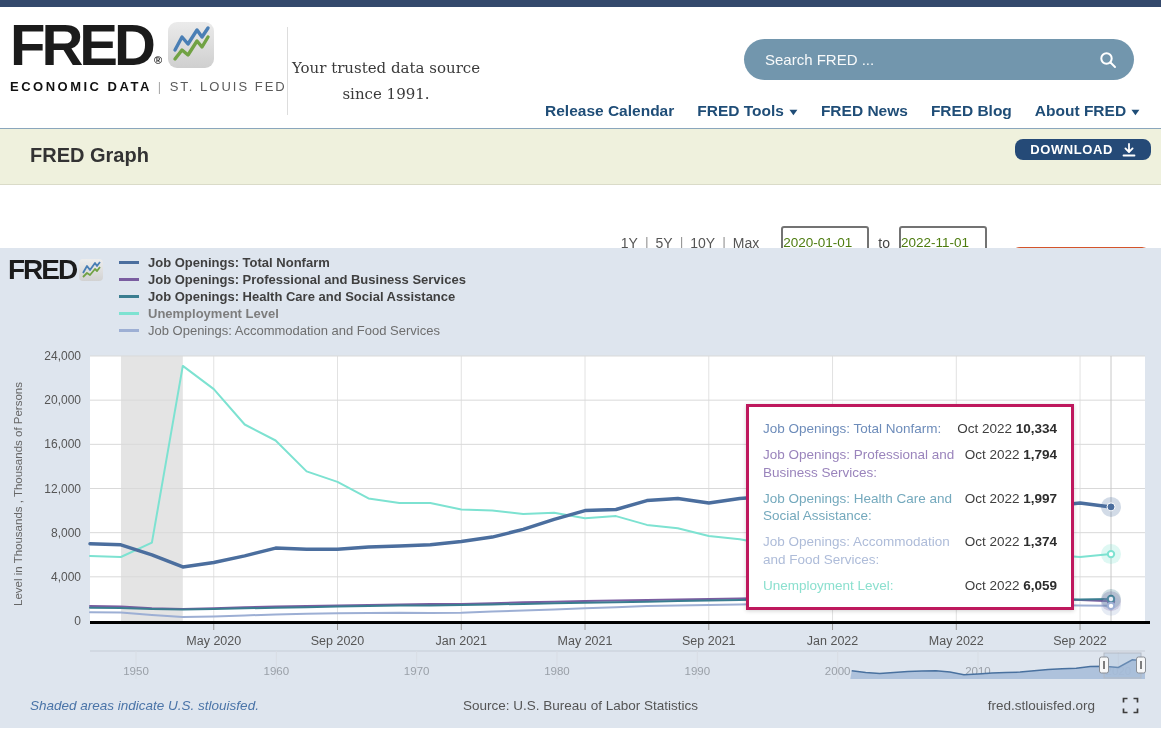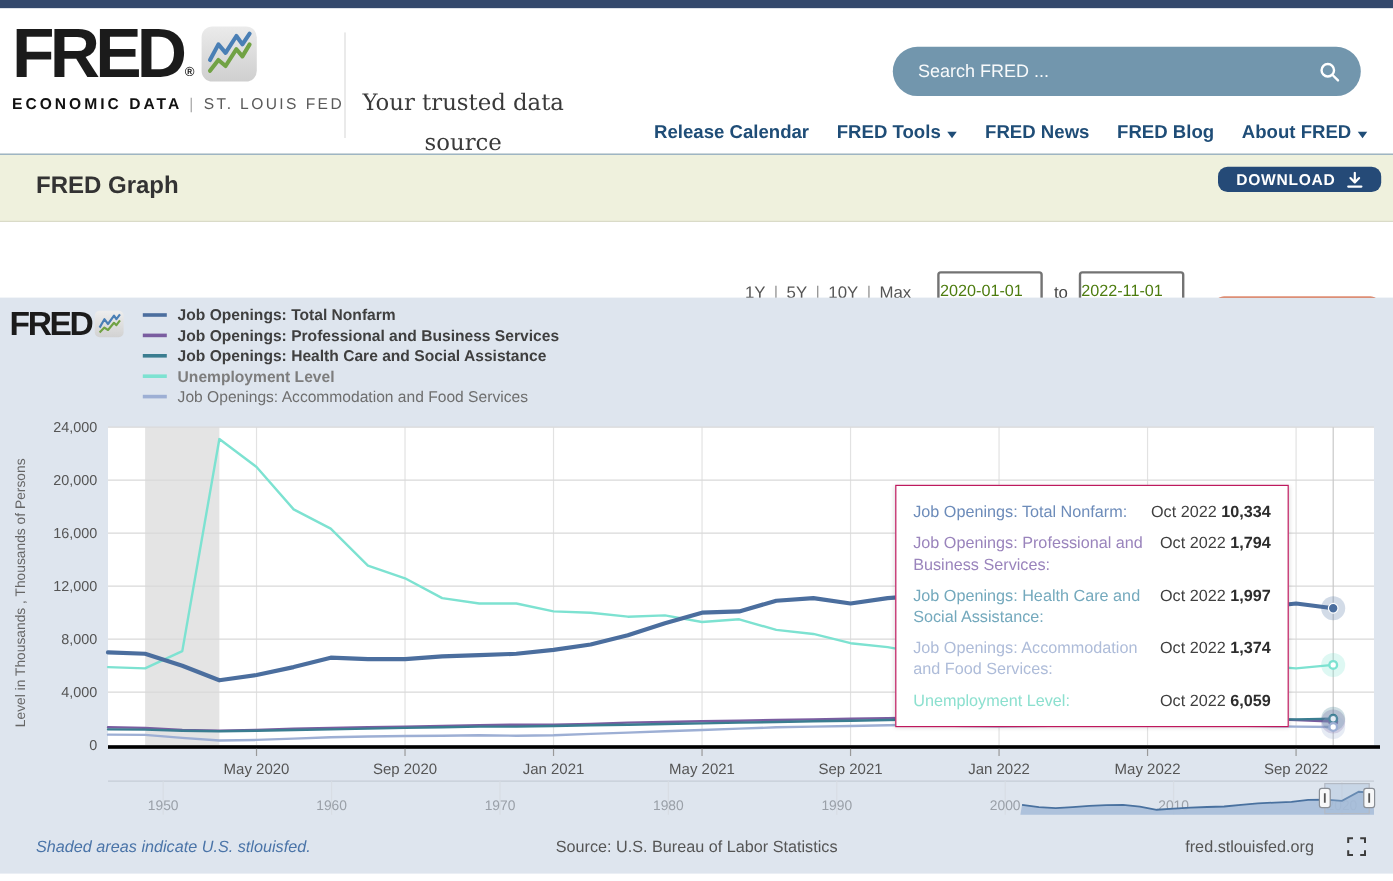--- a/index.html
+++ b/index.html
@@ -14,21 +14,21 @@
   .logo-row { display:flex; align-items:flex-start; }
   .fred-logo { font-size:58px; font-weight:900; letter-spacing:-4px; color:#1b1b1b; line-height:.88; }
   .fred-reg { font-size:11px; font-weight:bold; color:#1b1b1b; align-self:flex-end; margin:0 6px 4px 2px; }
   .logo-icon { width:46px; height:46px; border-radius:9px; background:linear-gradient(#ebebeb,#cfcfcf); margin-top:3px; }
   .logo-sub { margin-top:9px; font-size:13px; letter-spacing:2.5px; color:#111; }
   .logo-sub .ed { font-weight:bold; color:#111; }
   .logo-sub .sep { color:#aaa; margin:0 6px; font-weight:normal; }
   .logo-sub .slf { color:#5a5a5a; letter-spacing:2px; }
   .header-divider { position:absolute; left:287px; top:20px; width:1px; height:88px; background:#ddd; }
   .tagline { position:absolute; left:288px; top:48px; width:196px; text-align:center;
-    font-family:"DejaVu Serif", serif; font-size:19px; color:#3a3a3a; line-height:1.75;margin-top:15px; }
+    font-family:"DejaVu Serif", serif; font-size:15px; color:#3a3a3a; line-height:1.75; }
   .search-pill { position:absolute; left:744px; top:32px; width:390px; height:41px;
     background:#7296ad; border-radius:21px; display:flex; align-items:center; padding:0 17px 0 21px; }
   .search-pill input { flex:1; background:transparent; border:none; outline:none; color:#fff; font-size:15px;
     font-family:Liberation Sans, sans-serif; }
   .search-pill input::placeholder { color:#fff; opacity:.95; }
   .main-nav { position:absolute; right:21px; top:95px; display:flex; gap:23px;
     font-size:15.5px; font-weight:bold; color:#1f4d77; white-space:nowrap; }
   .nav-item { display:flex; align-items:center; gap:5px; cursor:pointer; }
   .chev { font-size:11px; transform:translateY(1px); }
 
@@ -59,21 +59,21 @@
   .graph-panel { position:relative; height:480px; background:#dee5ee; }
   .watermark { position:absolute; left:8px; top:6px; display:flex; align-items:center; gap:3px; }
   .wm-text { font-size:28px; font-weight:900; letter-spacing:-2px; color:#1b1b1b; }
   .wm-icon { width:24px; height:22px; border-radius:4px; background:linear-gradient(#ededed,#d2d2d2); }
   .legend { position:absolute; left:119px; top:6px; }
   .legend-item { display:flex; align-items:center; gap:9px; height:17px; font-size:13px; }
   .legend-swatch { width:20px; height:3px; flex:none; }
   #chart-svg { position:absolute; left:0; top:100px; }
 
   .tooltip { position:absolute; left:746px; top:156px; width:328px; background:#fff;
-    border:1px solid #be185d; box-shadow:0 1px 4px rgba(0,0,0,.18); padding:13px 14px 4px; z-index:5; }
+    border:3px solid #be185d; box-shadow:0 1px 4px rgba(0,0,0,.18); padding:13px 14px 4px; z-index:5; }
   .tt-row { display:flex; margin-bottom:9px; font-size:13.5px; line-height:1.28; }
   .tt-label { flex:1; padding-right:10px; }
   .tt-value { white-space:nowrap; color:#3f3f3f; text-align:left; }
   .tt-value b { color:#2d2d2d; }
 
   .y-axis-title { position:absolute; left:-126px; top:239px; width:290px; height:14px; text-align:center;
     font-size:11.5px; color:#666; transform:rotate(-90deg); }
 
   .panel-footer { position:absolute; left:0; right:0; top:441px; height:39px; font-size:13.5px; }
   .foot-left { position:absolute; left:30px; top:9px; font-style:italic; color:#4a74a8; cursor:pointer; }

